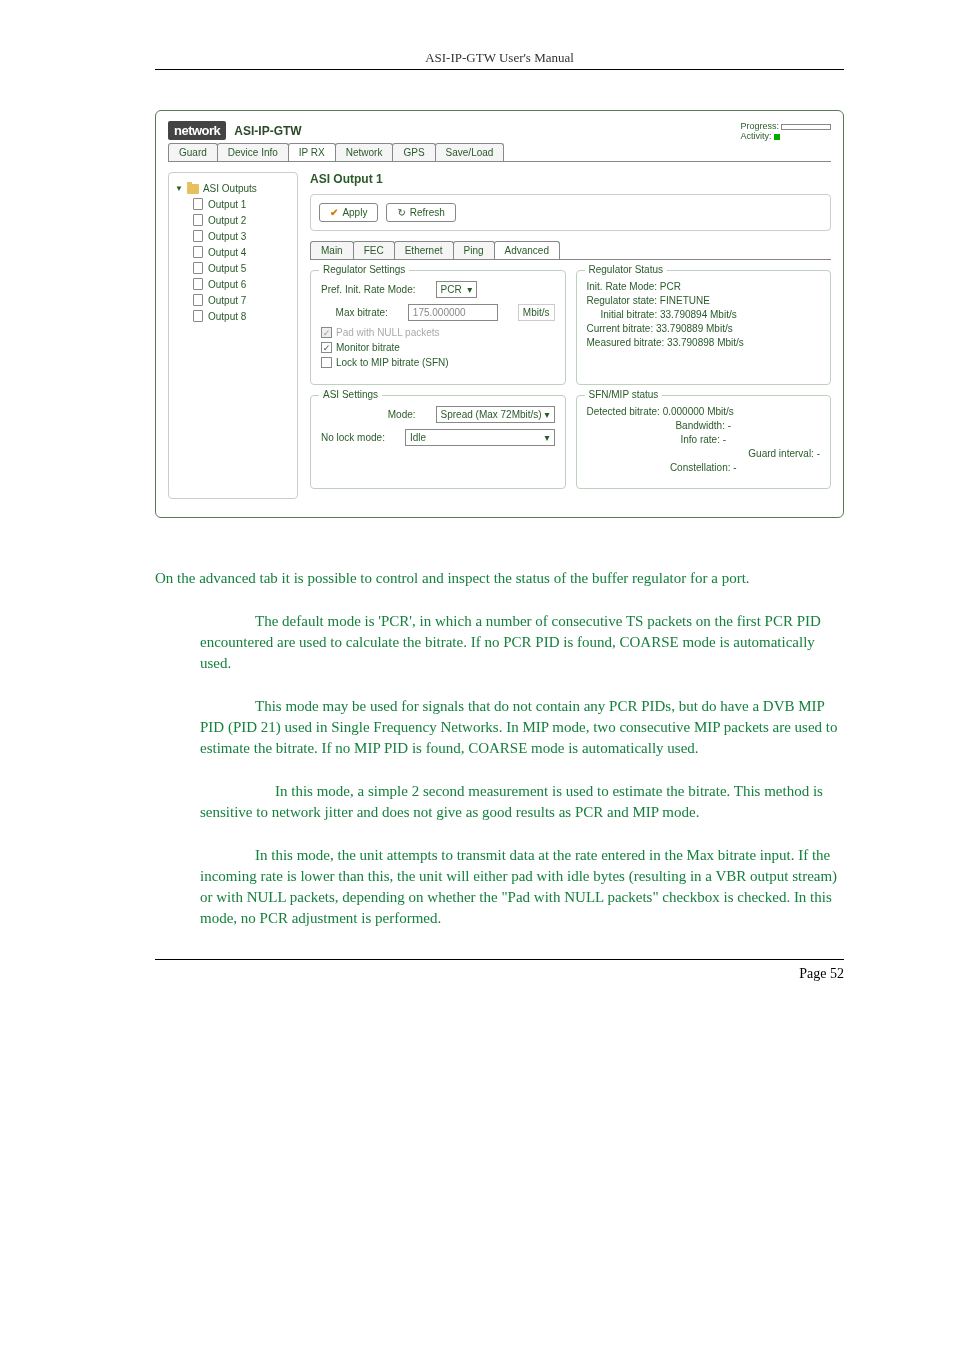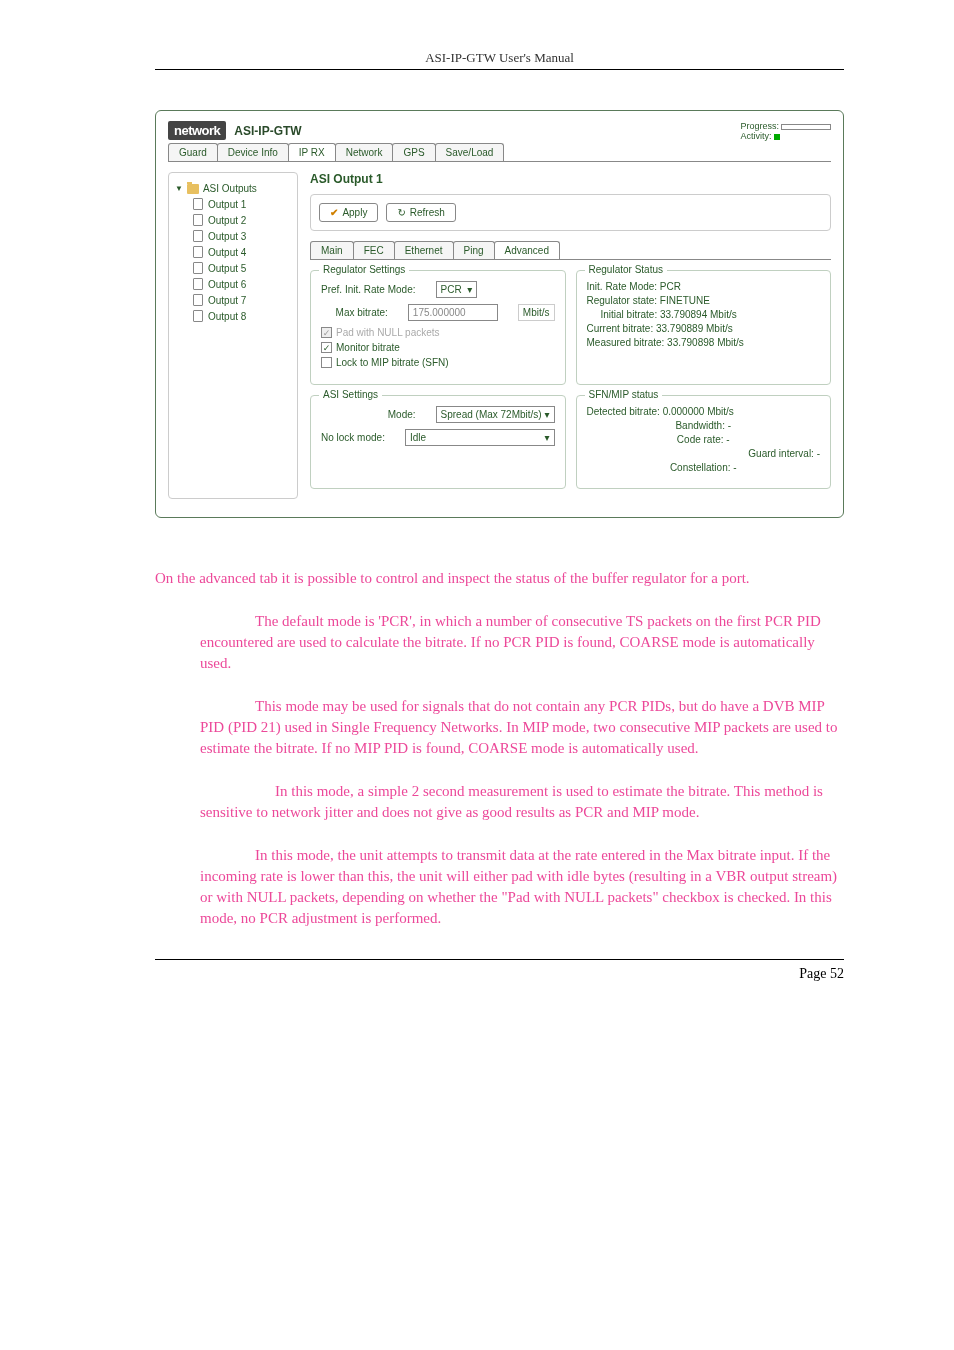--- a/index.html
+++ b/index.html
@@ -282,21 +282,21 @@
   .ss-checkbox.checked { color: #2a5a2a; }
   .ss-checkbox.disabled { background: #eee; color: #999; }
   .ss-status-line {
     font-size: 10px;
     color: #2a5a2a;
     margin-bottom: 3px;
   }
   .body-text {
     font-size: 15px;
     line-height: 1.4;
-    color: #ec4899;
+    color: #15803d;
     margin-bottom: 22px;
   }
   .body-text.indent {
     margin-left: 45px;
   }
   .body-text.indent2 {
     text-indent: 55px;
   }
   .footer {
     border-top: 1.5px solid #000;
@@ -441,21 +441,21 @@
             <div class="ss-field-row">
               <span>No lock mode:</span>
               <span class="ss-select" style="flex:1"><span>Idle</span><span style="float:right">▾</span></span>
             </div>
           </div>
 
           <div class="ss-fieldset">
             <div class="ss-legend">SFN/MIP status</div>
             <div class="ss-status-line">Detected bitrate: 0.000000 Mbit/s</div>
             <div class="ss-status-line" style="text-align:center">Bandwidth: -</div>
-            <div class="ss-status-line" style="text-align:center">Code rate: -</div>
+            <div class="ss-status-line" style="text-align:center">Info rate: -</div>
             <div class="ss-status-line" style="text-align:right">Guard interval: -</div>
             <div class="ss-status-line" style="text-align:center">Constellation: -</div>
           </div>
         </div>
       </div>
     </div>
   </div>
 
   <p class="body-text">On the advanced tab it is possible to control and inspect the status of the buffer regulator for a port.</p>
   <p class="body-text indent indent2">The default mode is 'PCR', in which a number of consecutive TS packets on the first PCR PID encountered are used to calculate the bitrate. If no PCR PID is found, COARSE mode is automatically used.</p>

